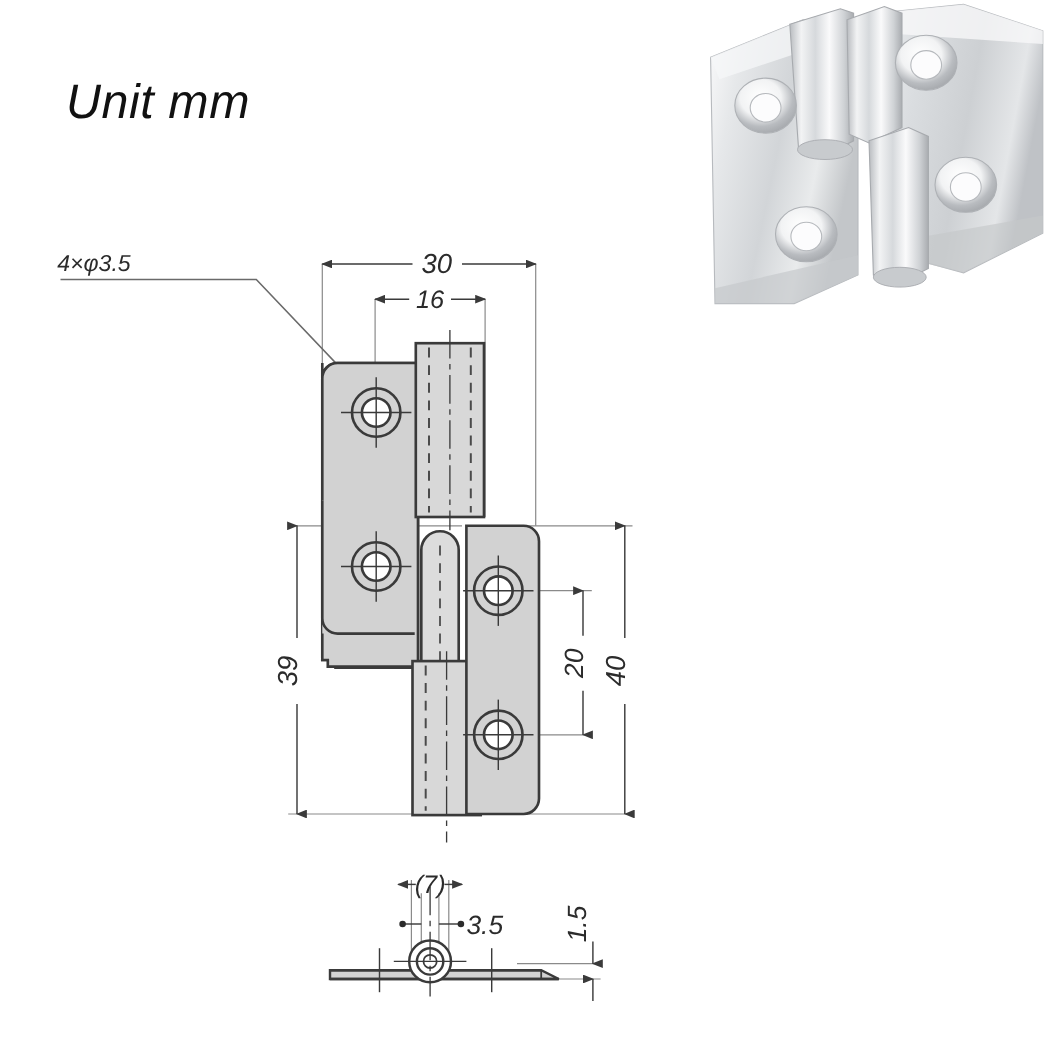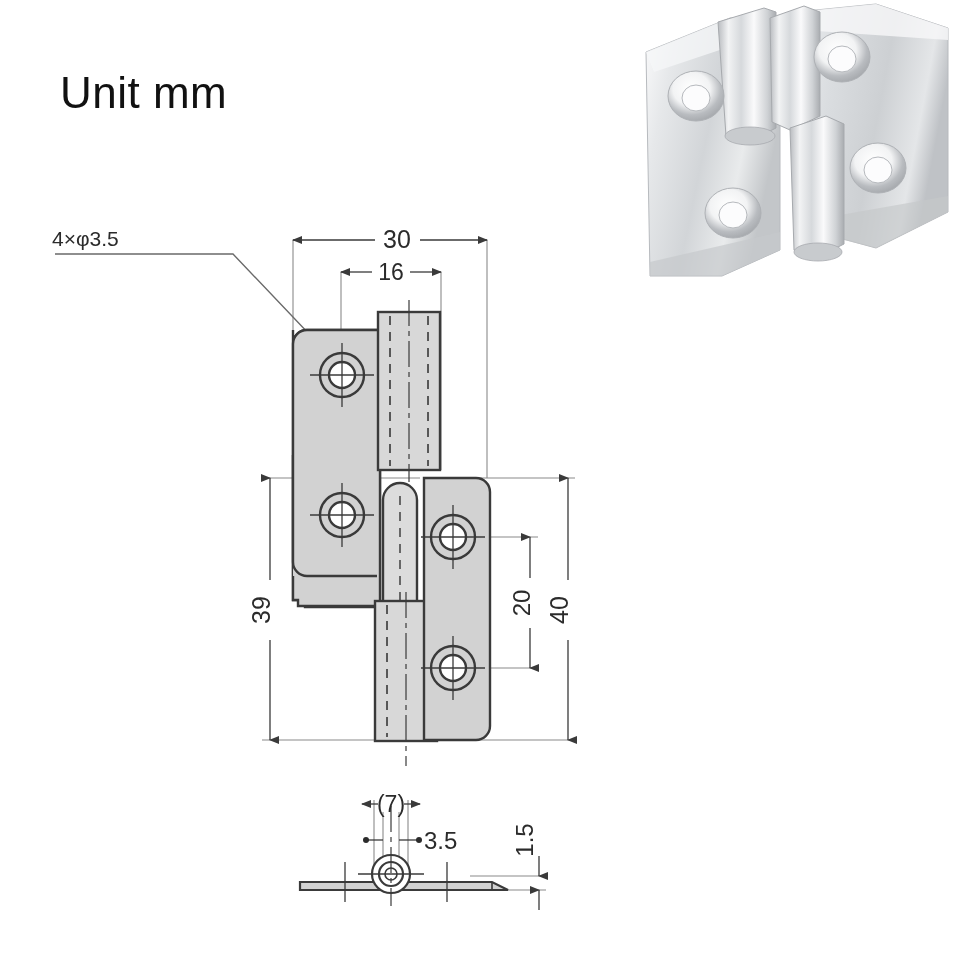--- a/index.html
+++ b/index.html
@@ -13,20 +13,21 @@
     position: relative;
     overflow: hidden;
     font-family: "Liberation Sans", sans-serif;
     color: #1a1a1a;
   }
   #page-root {
     position: absolute;
     left: 0; top: 0;
     width: 961px;
     height: 766px;
+    font-style: italic;
   }
   .unit-title {
     position: absolute;
     left: 60px;
     top: 68px;
     font-size: 44px;
     font-weight: 400;
     letter-spacing: 0.5px;
     color: #111111;
     white-space: nowrap;

